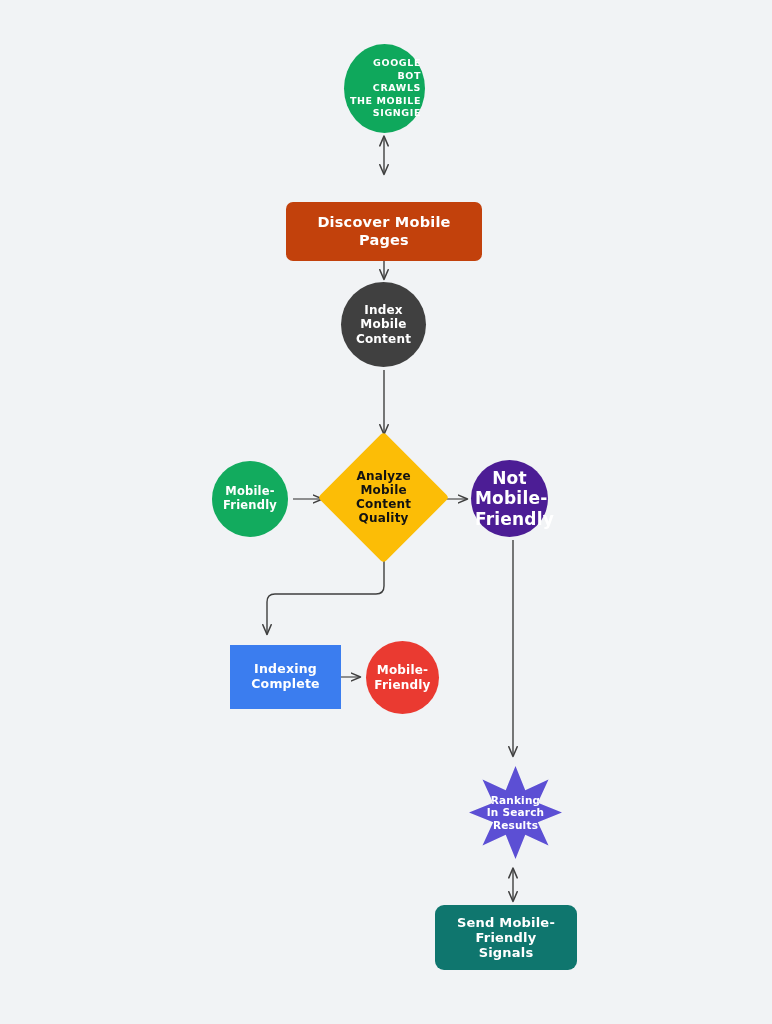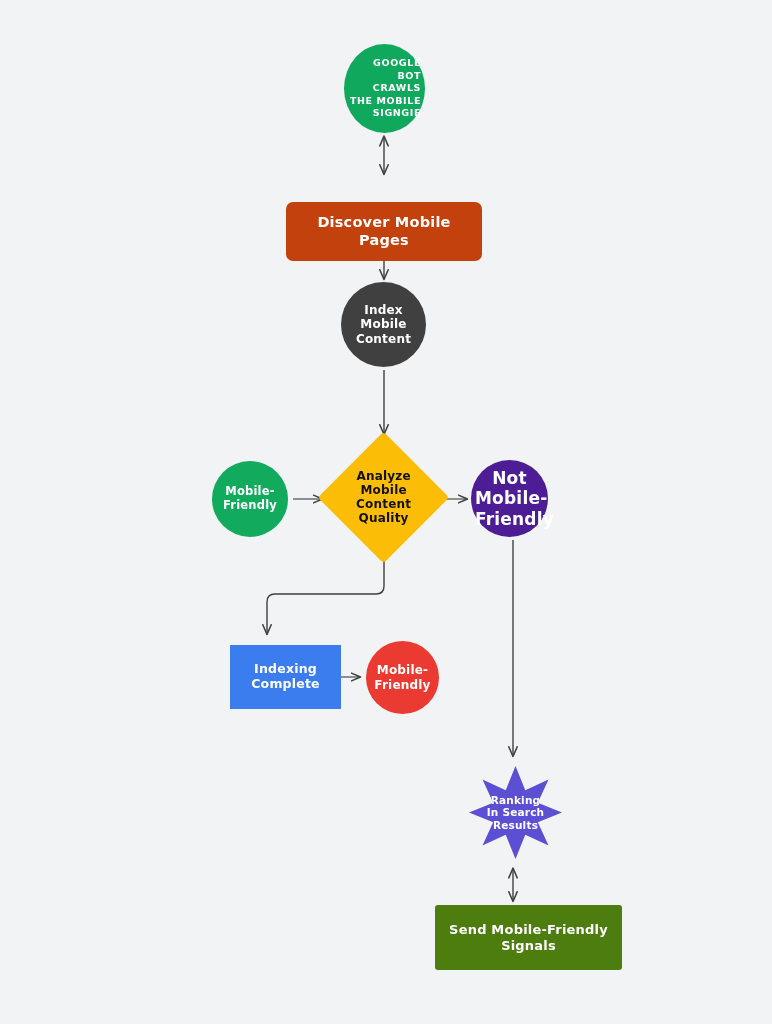--- a/index.html
+++ b/index.html
@@ -122,24 +122,24 @@
     left: 366px; top: 641px; width: 73px; height: 73px;
     background: #ea3a31;
     font-size: 12px;
   }
   #node-ranking {
     left: 469px; top: 766px; width: 93px; height: 93px;
     background: #5c4fd4;
     font-size: 10.5px;
   }
   #node-signals {
-    left: 435px; top: 905px; width: 187px; height: 65px;
-    background: #4d7c0f;
+    left: 435px; top: 905px; width: 142px; height: 65px;
+    background: #0f766e;
     font-size: 13px;
-    border-radius: 3px;
+    border-radius: 9px;
   }
 </style>
 </head>
 <body>
 
 <div id="canvas">
 
   <svg class="edges" viewBox="0 0 772 1024" xmlns="http://www.w3.org/2000/svg">
     <defs>
       <marker id="arrow-end" markerWidth="9" markerHeight="9" refX="7.2" refY="3.6" orient="auto" markerUnits="strokeWidth">

